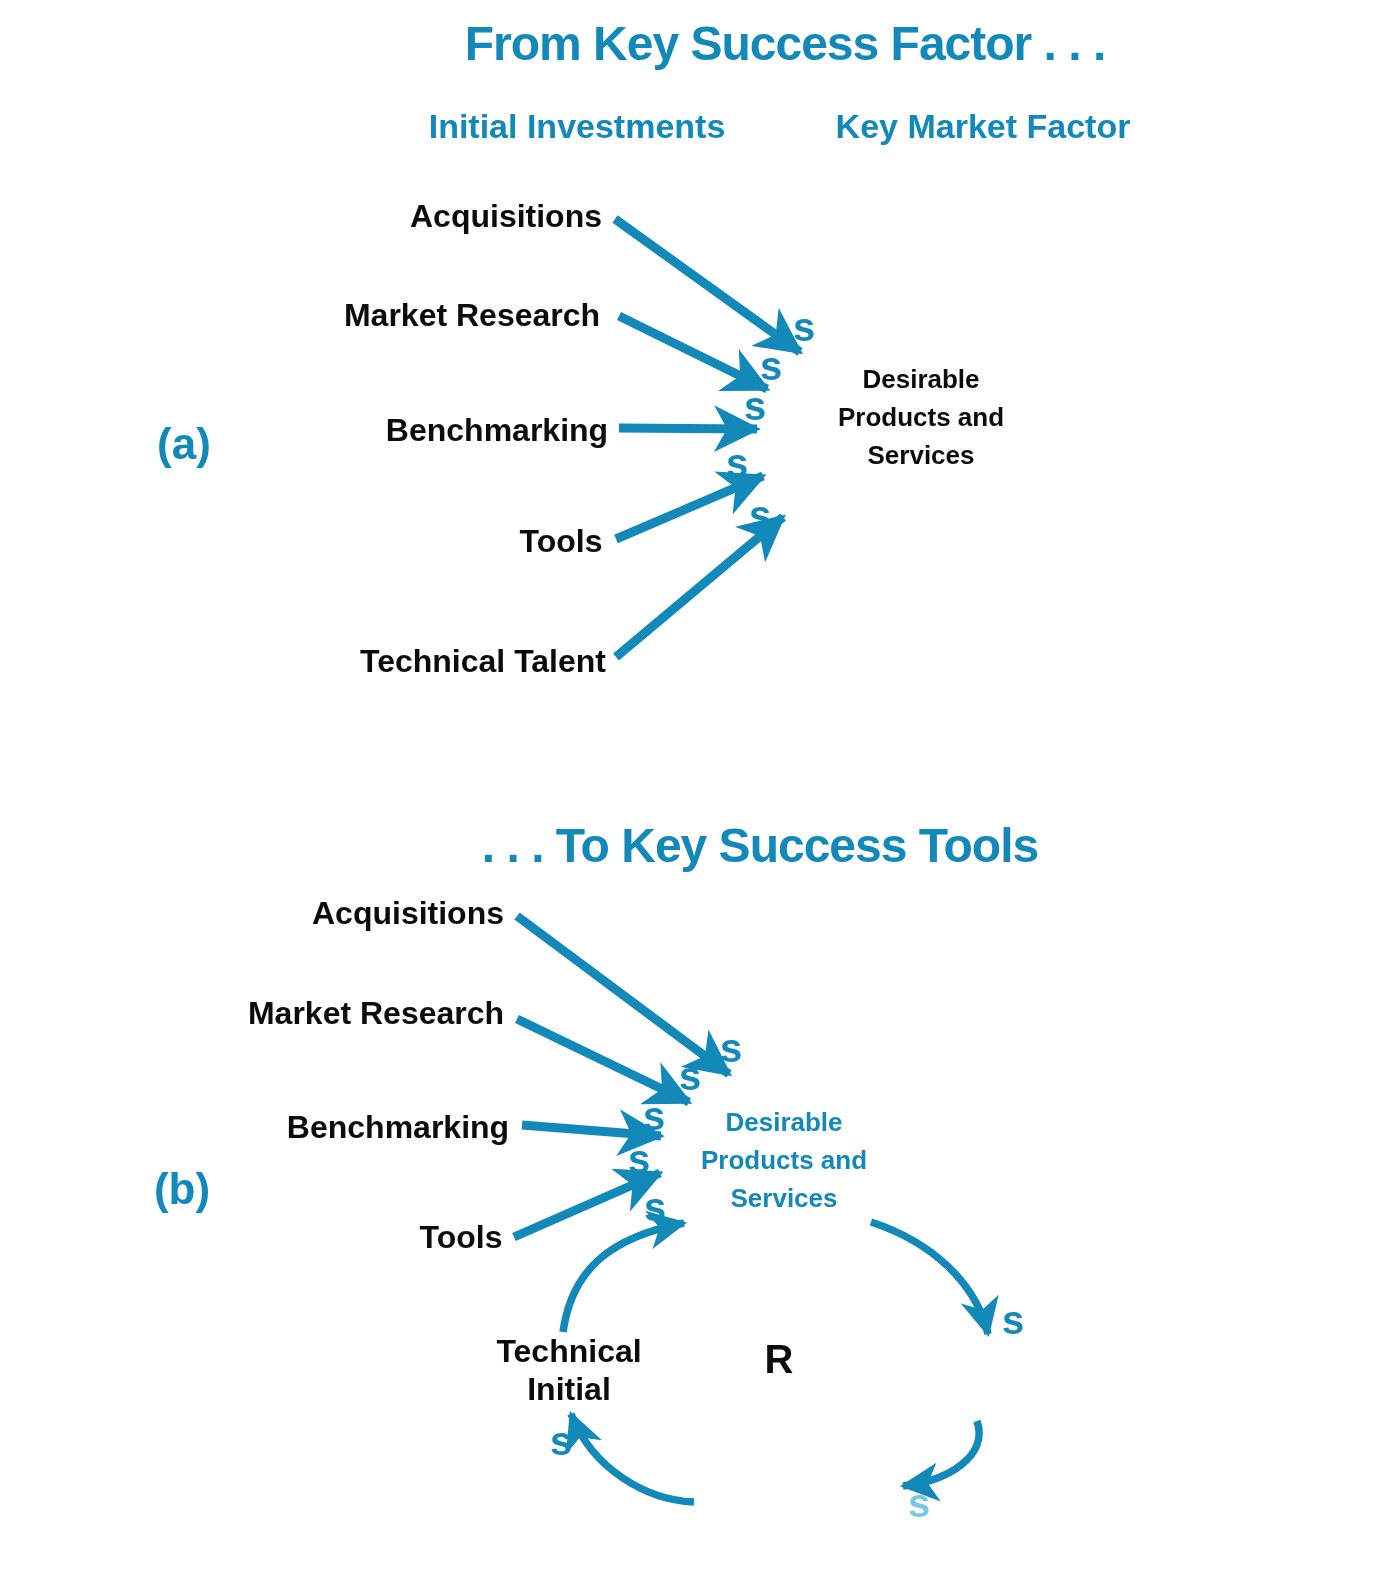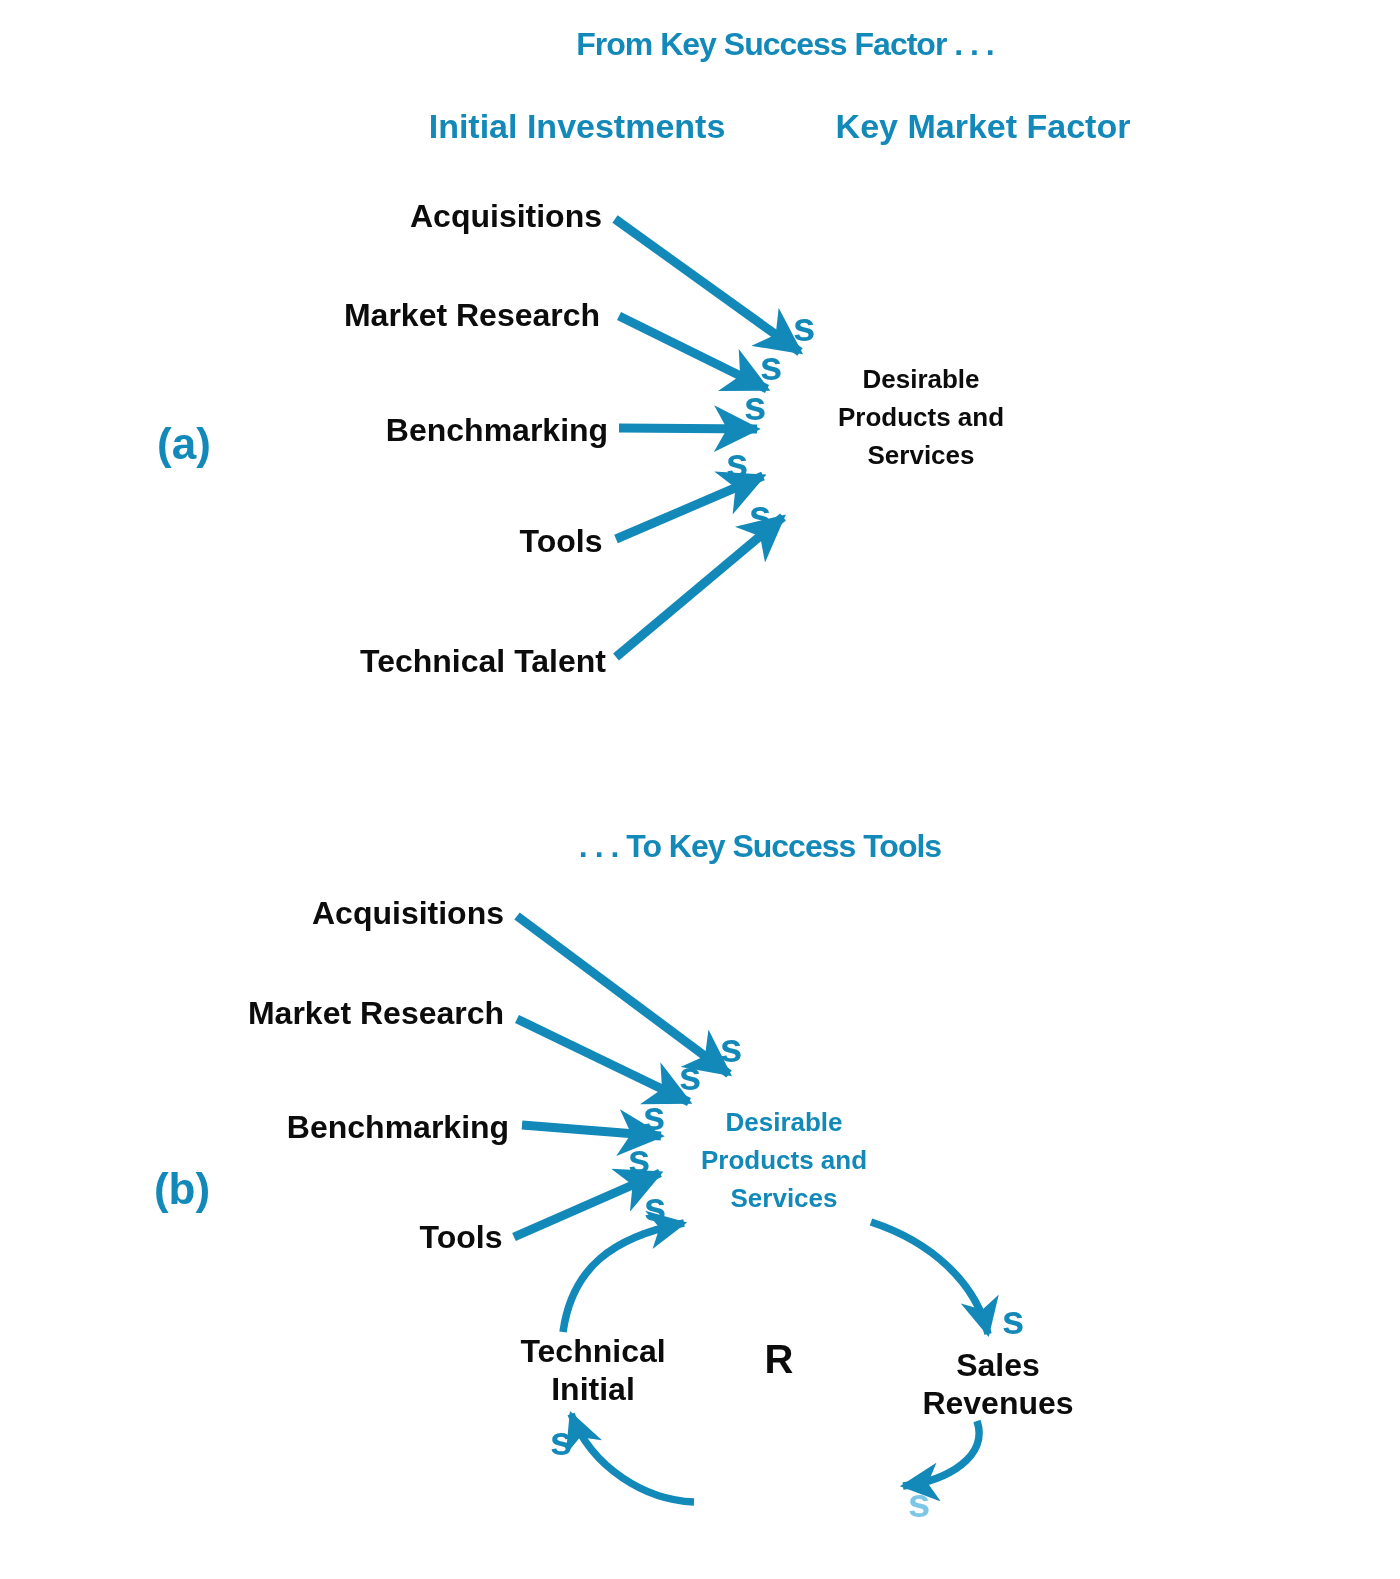--- a/index.html
+++ b/index.html
@@ -16,21 +16,21 @@
   }
   .links{position:absolute;left:0;top:0;width:1400px;height:1579px;}
   .arrow{stroke:var(--teal);fill:none;stroke-width:9px;}
   .arrow.curve{stroke-width:7.5px;}
   .lbl{
     position:absolute;transform:translate(-50%,-50%);
     white-space:nowrap;color:var(--ink);
     font-weight:700;font-size:32px;line-height:38px;text-align:center;
   }
   .teal{color:var(--teal);}
-  .title{font-size:32px;letter-spacing:-1px;}
+  .title{font-size:48px;letter-spacing:-1px;}
   .hdr{font-size:34px;}
   .panel-marker{font-size:44px;}
   .s{font-size:40px;line-height:40px;color:var(--teal);}
   .s.light{color:var(--light-blue);}
   .r-label{font-size:40px;}
   .factor{font-size:26px;line-height:38px;}
   .two-line{line-height:38px;}
 </style>
 </head>
 <body>
@@ -99,28 +99,24 @@
   </div>
 
   <div class="lbl s" style="left:731px;top:1048px">s</div>
   <div class="lbl s" style="left:690px;top:1076px">s</div>
   <div class="lbl s" style="left:654px;top:1116px">s</div>
   <div class="lbl s" style="left:639px;top:1159px">s</div>
   <div class="lbl s" style="left:655px;top:1207px">s</div>
 
   <div class="lbl r-label" style="left:779px;top:1359px">R</div>
 
-  <div class="lbl two-line" style="left:593px;top:1370px">
+  <div class="lbl two-line" style="left:569px;top:1370px">
     <div>Technical</div>
     <div>Initial</div>
   </div>
 
-  <div class="lbl two-line" style="left:998px;top:1384px">
-    <div>Sales</div>
-    <div>Revenues</div>
-  </div>
 
 
   <div class="lbl s" style="left:1013px;top:1320px">s</div>
   <div class="lbl s light" style="left:919px;top:1503px">s</div>
   <div class="lbl s" style="left:561px;top:1441px">s</div>
 
 </div>
 
 </body></html>

